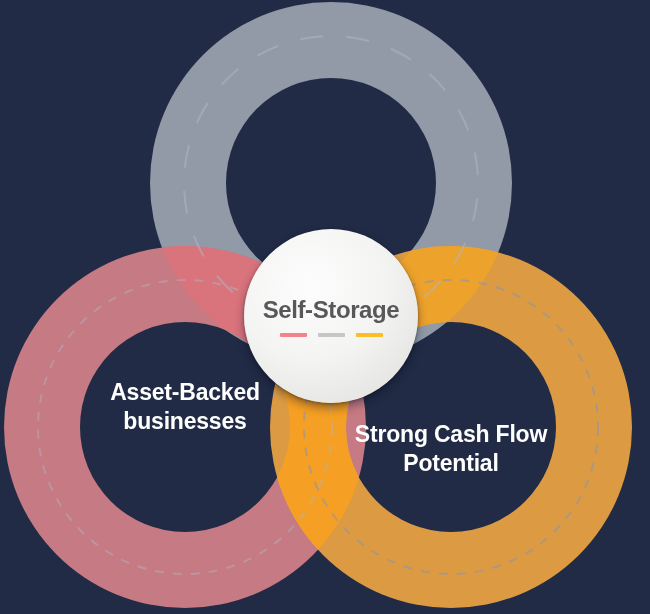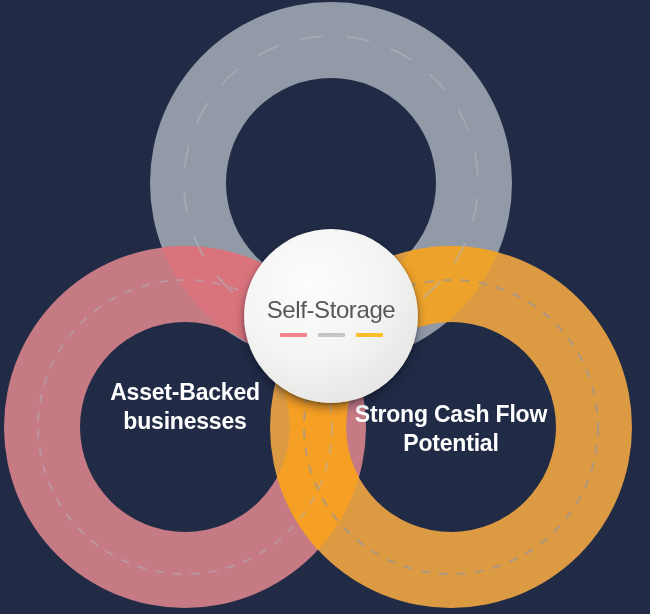--- a/index.html
+++ b/index.html
@@ -43,41 +43,41 @@
     top: 135px;
     width: 260px;
   }
   #label-asset {
     left: 55px;
     top: 378px;
     width: 260px;
   }
   #label-cashflow {
     left: 321px;
-    top: 400px;
+    top: 420px;
     width: 260px;
   }
   #center-node {
     position: absolute;
     left: 244px;
     top: 229px;
     width: 174px;
     height: 174px;
     border-radius: 50%;
     background: radial-gradient(circle at 38% 32%, #fdfdfd 0%, #f4f4f3 46%, #e6e6e4 78%, #dedddb 100%);
     box-shadow: 0 5px 10px rgba(10, 15, 30, 0.42), 0 1px 3px rgba(10, 15, 30, 0.3);
     display: flex;
     flex-direction: column;
     align-items: center;
     justify-content: center;
   }
   #center-title {
     color: #58585a;
     font-family: "Liberation Sans", sans-serif;
-    font-weight: normal;
+    font-weight: bold;
     font-size: 24px;
     letter-spacing: -0.4px;
     margin-bottom: 9px;
   }
   #center-dashes {
     display: flex;
     gap: 11px;
     align-items: center;
   }
   .dash-mark {

